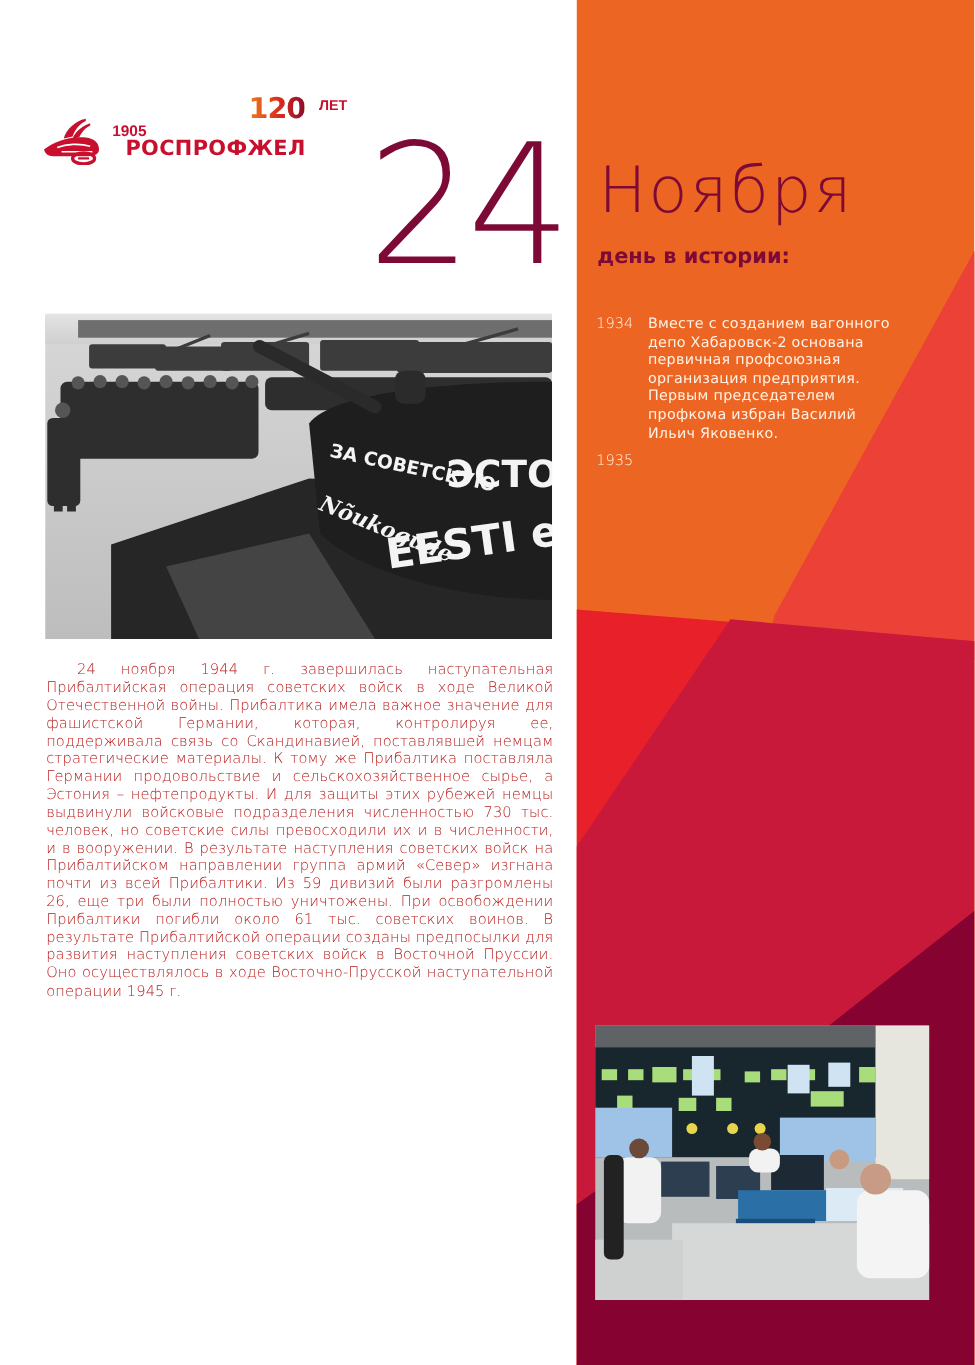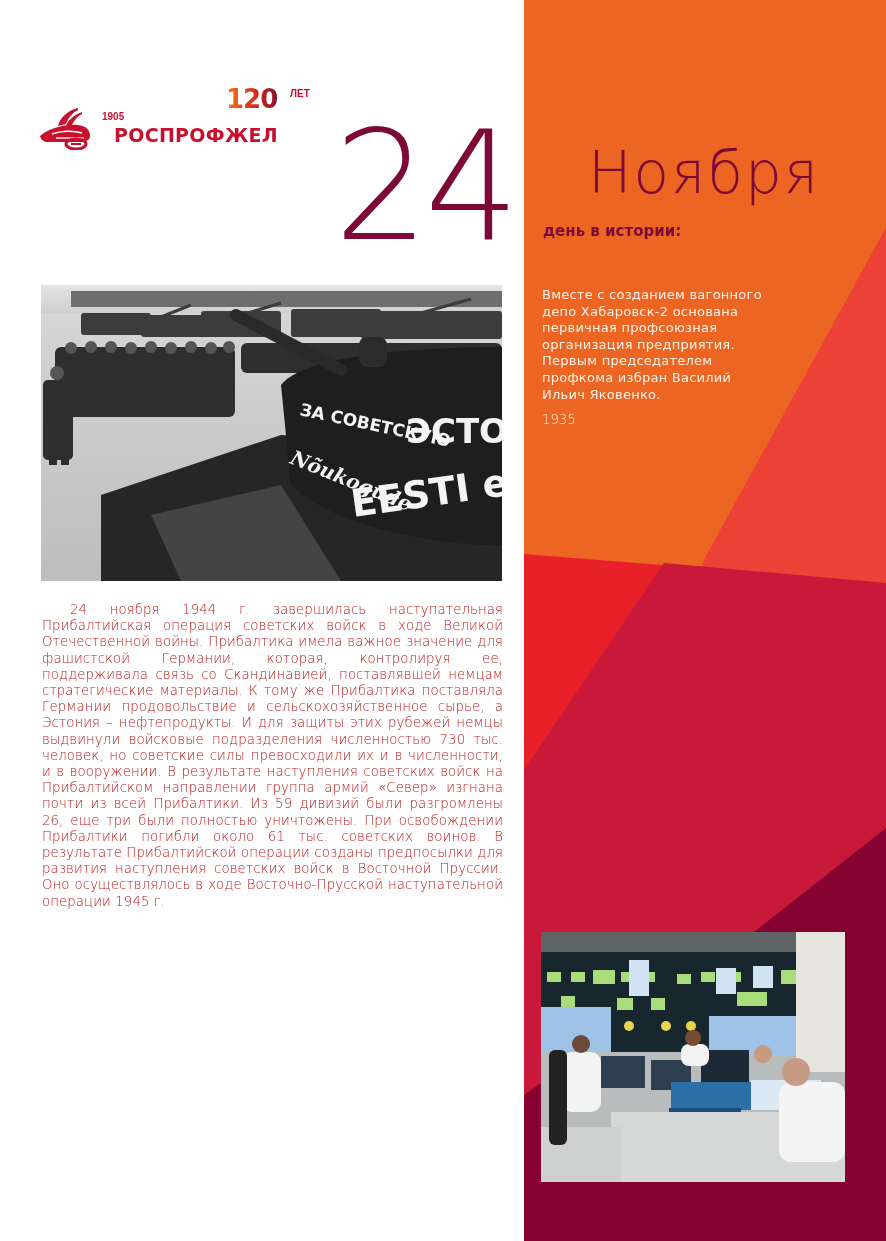--- a/index.html
+++ b/index.html
@@ -13,59 +13,59 @@
       position: absolute; left: 524px; top: 0; width: 362px; height: 1241px;
       overflow: hidden;
     }
     .panel svg.bg { position: absolute; left: 0; top: 0; }
 
     
     .logo { position: absolute; left: 36px; top: 84px; width: 290px; height: 80px; }
     .logo-year {
       position: absolute; left: 66px; top: 27px;
       font-family: "Liberation Sans", sans-serif; font-weight: bold;
-      font-size: 10px; color: #c8102e; letter-spacing: 0;
+      font-size: 14px; color: #c8102e; letter-spacing: 0;
     }
     .logo-name {
       position: absolute; left: 78px; top: 40px;
       font-family: "DejaVu Sans", sans-serif; font-weight: bold;
       font-size: 19px; color: #c8102e; letter-spacing: 0.3px;
     }
     .logo-emblem { position: absolute; left: 2px; top: 22px; }
     .anniv {
       position: absolute; left: 190px; top: 0px;
       font-family: "DejaVu Sans", sans-serif; font-weight: bold;
       font-size: 26px; color: #e55a1c; letter-spacing: -1px;
       background: linear-gradient(90deg,#f07a1a,#d5261f 60%,#8a0f2e);
       -webkit-background-clip: text; background-clip: text; color: transparent;
     }
     .anniv-suffix {
       position: absolute; left: 254px; top: 4px;
       font-family: "Liberation Sans", sans-serif; font-weight: bold;
-      font-size: 10px; color: #c8102e;
+      font-size: 13px; color: #c8102e;
     }
 
     
     .day {
       position: absolute; left: 334px; top: 112px;
       font-family: "DejaVu Sans", sans-serif; font-weight: 200;
       font-size: 152px; line-height: 150px; color: #7d0a36;
       letter-spacing: -4px;
       -webkit-text-stroke: 0; font-stretch: condensed;
       transform: scaleX(0.98); transform-origin: left top;
     }
     .month {
       position: absolute; left: 544px; top: 138px;
       font-family: "DejaVu Sans", sans-serif; font-weight: 200;
-      font-size: 58px; line-height: 70px; color: #7d0a36; letter-spacing: 2px; margin-left: 44px;
+      font-size: 58px; line-height: 70px; color: #7d0a36; letter-spacing: 2px;
     }
     .subtitle {
       position: absolute; left: 543px; top: 222px;
       font-family: "DejaVu Sans", sans-serif; font-weight: bold;
-      font-size: 15px; color: #7d0a36;
+      font-size: 19px; color: #7d0a36;
     }
 
     
     .events { position: absolute; left: 542px; top: 287px; width: 340px; }
     .event { display: flex; margin-bottom: 9px; }
     .event-year {
       width: 47px; flex: none;
       font-family: "DejaVu Sans", sans-serif; font-size: 13.2px; line-height: 16.6px;
       color: #fff2e6; font-weight: 200;
     }
@@ -122,20 +122,21 @@
   <span class="anniv">120</span>
   <span class="anniv-suffix">ЛЕТ</span>
 </div>
 
 <div class="day">24</div>
 <div class="month">Ноября</div>
 <div class="subtitle">день в истории:</div>
 
 <div class="events">
   <div class="event">
+    <div class="event-year">1934</div>
     <div class="event-text">Вместе с созданием вагонного
 депо Хабаровск-2 основана
 первичная профсоюзная
 организация предприятия.
 Первым председателем
 профкома избран Василий
 Ильич Яковенко.</div>
   </div>
   <div class="event">
     <div class="event-year">1935</div>

